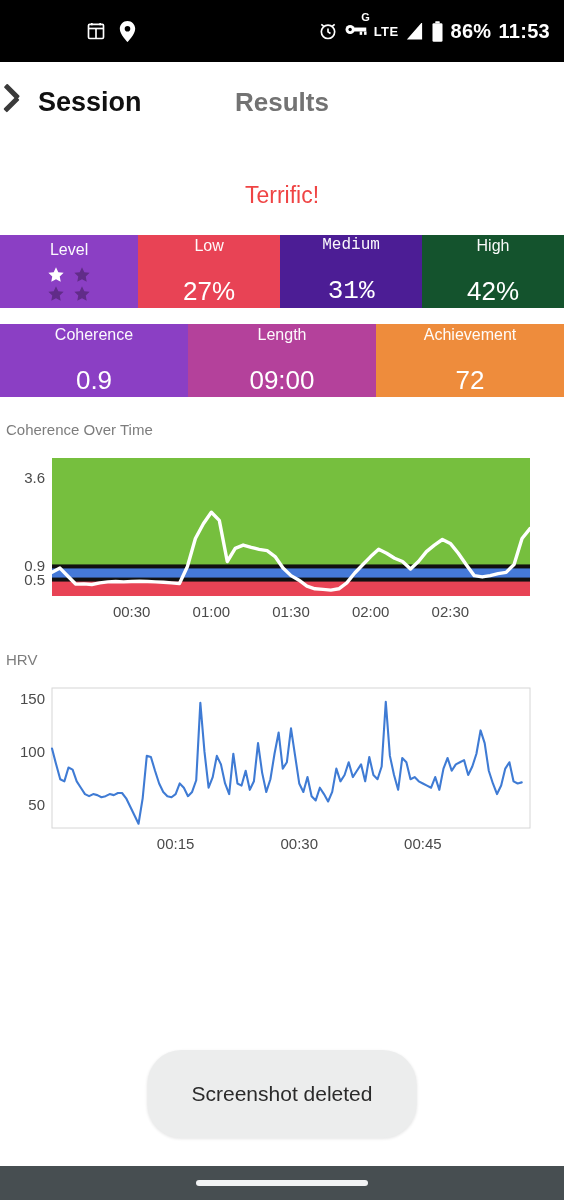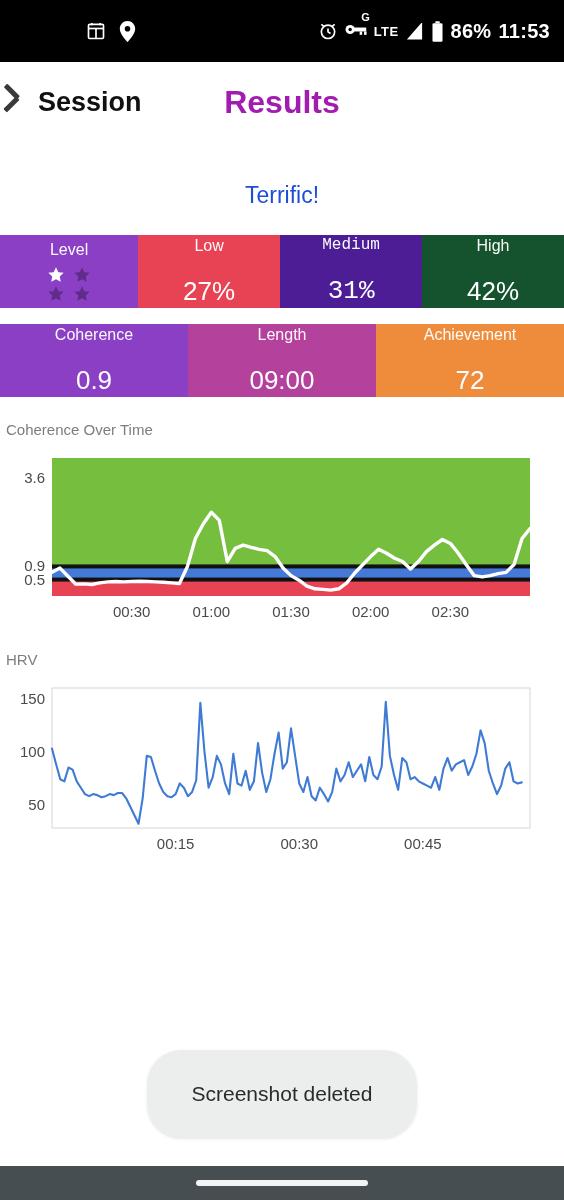--- a/index.html
+++ b/index.html
@@ -36,28 +36,28 @@
   }
   .chev { width:22px; height:34px; position:relative; flex:none; }
   .chev:before, .chev:after {
     content:""; position:absolute; left:4px; width:18px; height:4.5px;
     background:#3a3a3a; border-radius:1px;
   }
   .chev:before { top:11px; transform:rotate(135deg); transform-origin:left center; }
   .chev:after  { top:11px; transform:rotate(-135deg); transform-origin:left center; }
   .back-label { font-size:27px; font-weight:bold; color:#111; }
   .nav-title {
-    font-size:32px; font-weight:bold; color:#a21caf;
+    font-size:26px; font-weight:bold; color:#737373;
     position:absolute; left:50%; transform:translateX(-50%);
   }
   .navbar-inner { position:relative; width:100%; display:flex; align-items:center; }
 
   
   .greeting {
-    text-align:center; font-size:23px; color:#1d4ed8;
+    text-align:center; font-size:23px; color:#ef4444;
     padding:40px 0 26px;
   }
 
   
   .tilerow { display:flex; width:100%; }
   .tilerow + .tilerow { margin-top:16px; }
   .tile {
     height:73px; display:flex; flex-direction:column;
     align-items:center; justify-content:center; color:#fff;
     padding:6px 4px;

